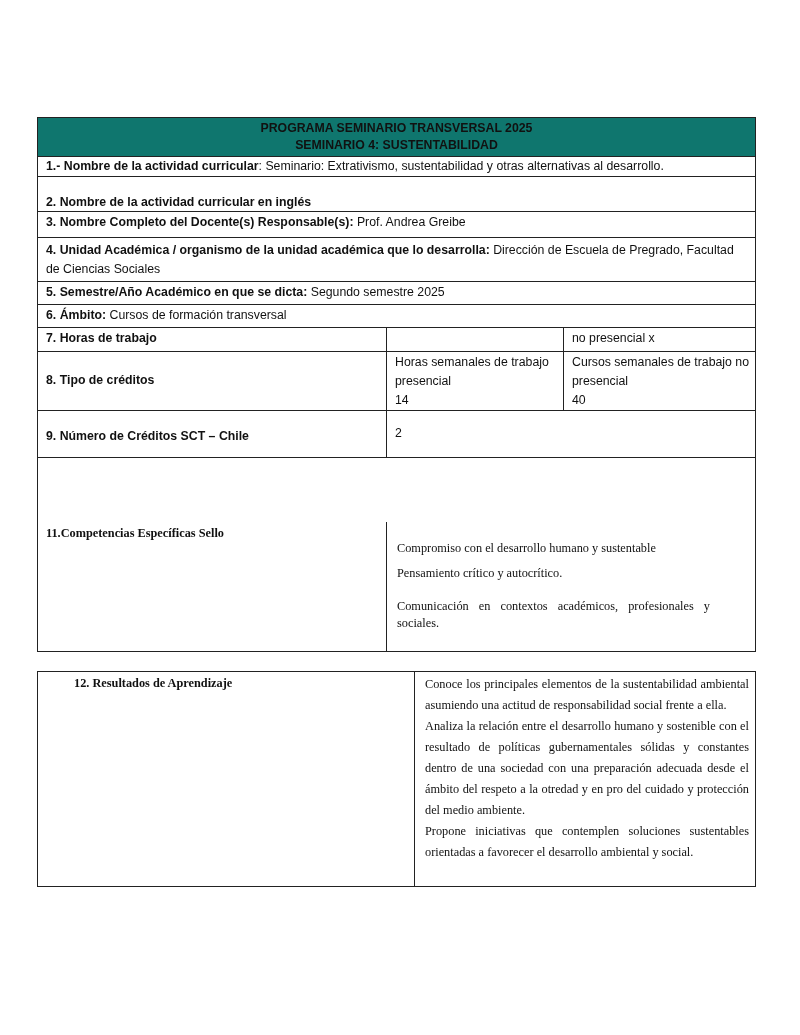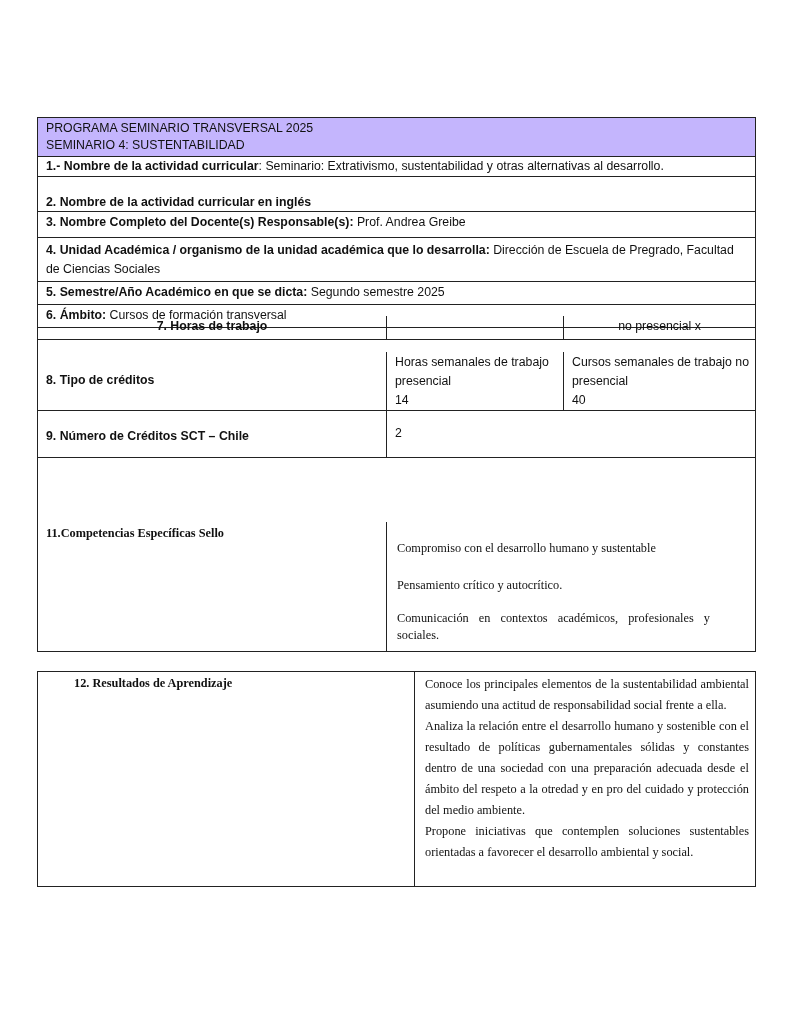--- a/index.html
+++ b/index.html
@@ -3,21 +3,21 @@
   <meta charset="utf-8">
   <style>
     html, body { margin: 0; padding: 0; background: #ffffff; }
     body { width: 800px; height: 1035px; position: relative; font-family: "Liberation Sans", sans-serif; color: #111; }
     .tbl { position: absolute; left: 37px; width: 719px; border: 1.5px solid #222; box-sizing: border-box; font-size: 12.3px; line-height: 18px; }
     .row { position: absolute; left: 0; right: 0; border-bottom: 1.2px solid #222; box-sizing: border-box; }
     .row.last { border-bottom: none; font-family: Liberation Serif, serif; }
     .cell { position: absolute; top: 0; bottom: 0; box-sizing: border-box; padding: 2px 8px; overflow: hidden; }
     .b { font-weight: bold; }
     .vl { border-left: 1.2px solid #222; }
-    .hdr { background: #c4b5fd; text-align: left; font-weight: normal; }
+    .hdr { background: #0f766e; text-align: center; font-weight: bold; }
     .arial { font-family: "Liberation Sans", sans-serif; }
     .just { text-align: justify; }
     p { margin: 0; }
   </style>
 </head>
 <body>
 
 <div class="tbl" style="top:117px; height:535px;">
 
   <div class="row" style="top:0; height:39px;">
@@ -56,21 +56,21 @@
       <span class="b">5. Semestre/Año Académico en que se dicta:</span><span> Segundo semestre 2025</span>
     </div>
   </div>
 
   <div class="row" style="top:187px; height:23px;">
     <div class="cell" style="left:0; right:0; padding-top:1px;">
       <span class="b">6. Ámbito:</span><span> Cursos de formación transversal</span>
     </div>
   </div>
 
-  <div class="row" style="top:198px; height:24px;text-align:center;">
+  <div class="row" style="top:210px; height:24px;">
     <div class="cell" style="left:0; width:348px; padding-top:1px;">
       <span class="b">7. Horas de trabajo</span>
     </div>
     <div class="cell vl" style="left:348px; width:177px; padding-top:1px; white-space:pre;">
       <span>presencial        x</span>
     </div>
     <div class="cell vl" style="left:525px; right:0; padding-top:1px;">
       <span>no presencial x</span>
     </div>
   </div>
@@ -97,21 +97,21 @@
       <span>2</span>
     </div>
   </div>
 
 
   <div class="row last" style="top:404px; height:130px;">
     <div class="cell" style="left:0; width:348px; padding-top:2px;">
       <span class="b">11.Competencias Específicas Sello</span>
     </div>
     <div class="cell vl" style="left:348px; right:0; padding:18px 45px 0 10px; line-height:17px;">
-      <p style="margin-bottom:20px;">Compromiso con el desarrollo humano y sustentable</p>
+      <p style="margin-bottom:8px;">Compromiso con el desarrollo humano y sustentable</p>
       <p style="margin-bottom:16px;">Pensamiento crítico y autocrítico.</p>
       <p class="just" style="text-align-last:auto; word-spacing:2px;">Comunicación en contextos académicos, profesionales y sociales.</p>
     </div>
   </div>
 </div>
 
 <div class="tbl" style="top:671px; height:216px;">
   <div class="row last" style="top:0; height:214px;margin-left:28px;">
     <div class="cell" style="left:0; width:348px; padding-top:2px;">
       <span class="b">12. Resultados de Aprendizaje</span>

